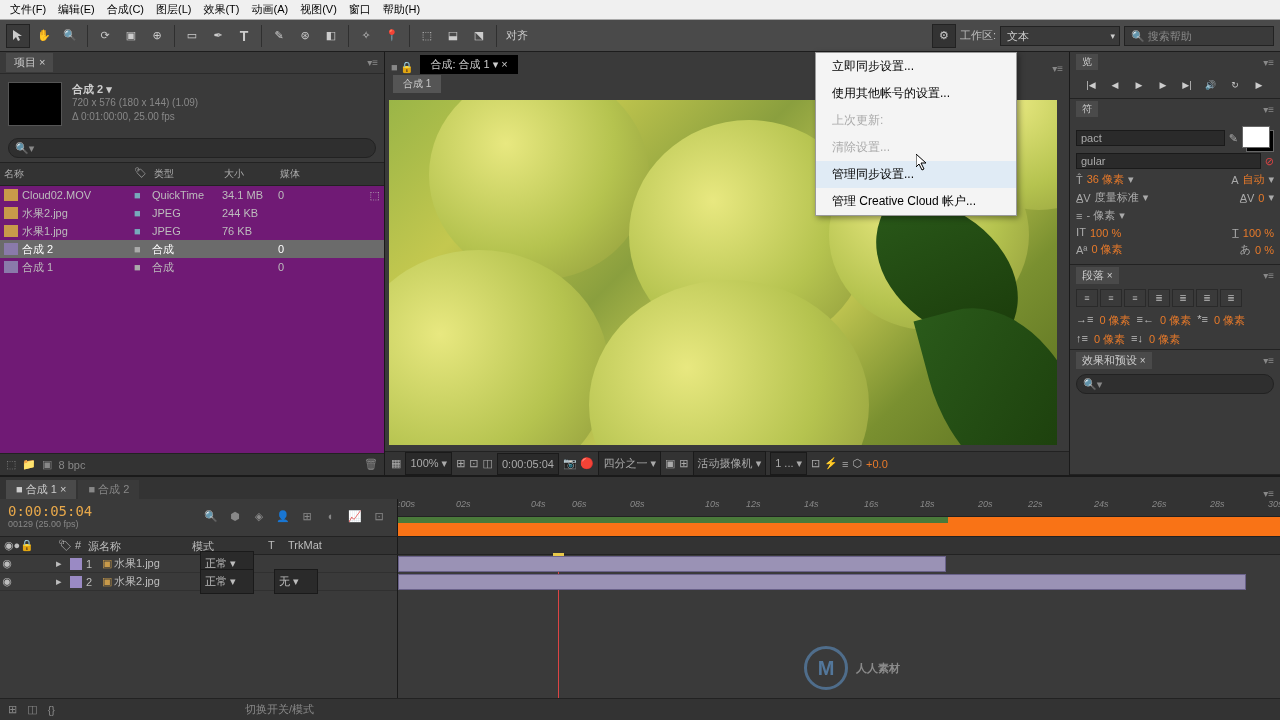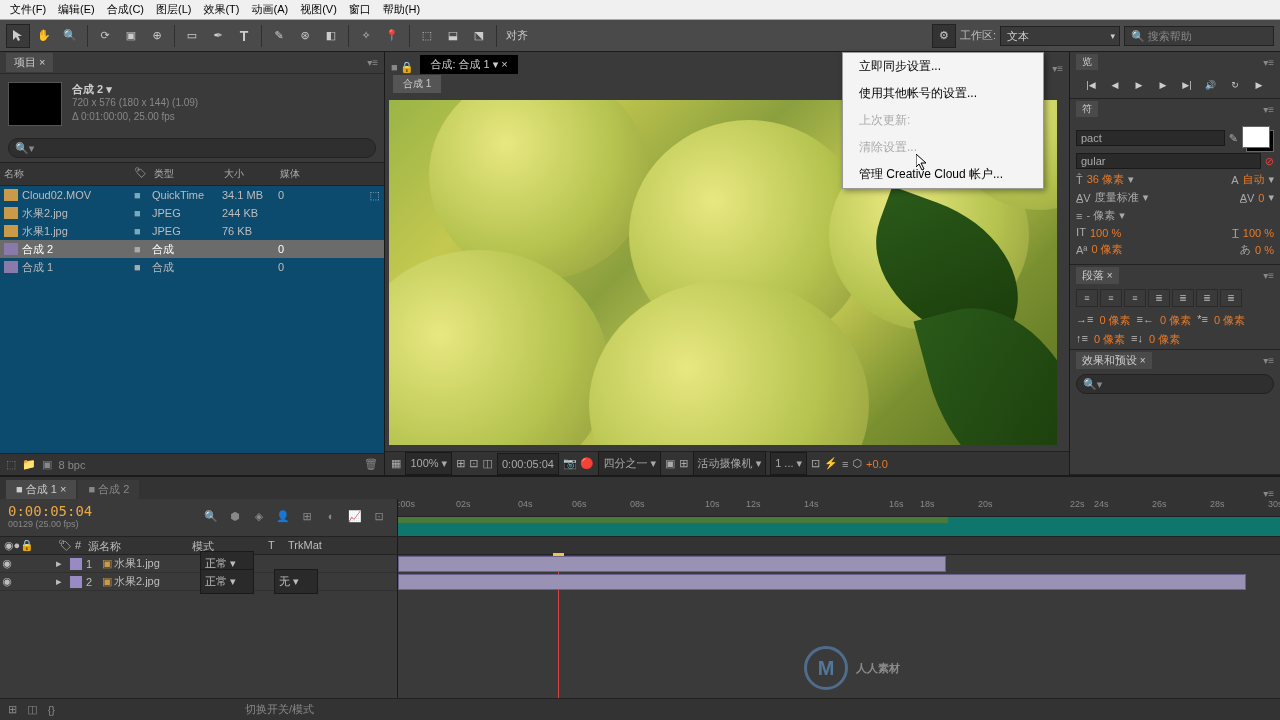--- a/index.html
+++ b/index.html
@@ -20,21 +20,21 @@
 .panel-tab { padding: 2px 8px; background: #4a4a4a; color: #ccc; font-size: 11px; }
 .panel-menu-icon { margin-left: auto; color: #888; font-size: 10px; }
 .comp-info { display: flex; padding: 8px; gap: 10px; }
 .comp-thumb { width: 54px; height: 44px; background: #000; border: 1px solid #555; }
 .comp-details { line-height: 14px; }
 .comp-name { color: #ccc; font-weight: bold; }
 .comp-meta { color: #888; font-size: 10px; }
 .search-box { margin: 4px 8px; height: 20px; background: #2f2f2f; border: 1px solid #222; border-radius: 10px; display: flex; align-items: center; padding: 0 6px; color: #888; }
 .proj-header { display: flex; background: #333; border-top: 1px solid #222; border-bottom: 1px solid #222; padding: 2px 0; }
 .proj-col { padding: 2px 4px; color: #aaa; font-size: 10px; }
-.proj-rows { flex: 1; background: #0c4a6e; overflow: hidden; }
+.proj-rows { flex: 1; background: #701a75; overflow: hidden; }
 .proj-row { display: flex; align-items: center; height: 18px; padding: 0 4px; }
 .proj-row.selected { background: #6b6b6b; color: #fff; }
 .proj-icon { width: 14px; height: 12px; margin-right: 4px; }
 .proj-bottom { height: 22px; background: #333; border-top: 1px solid #222; display: flex; align-items: center; padding: 0 6px; gap: 6px; color: #888; font-size: 10px; }
 .center-panel { flex: 1; background: #3a3a3a; display: flex; flex-direction: column; position: relative; }
 .comp-tabs { height: 22px; display: flex; align-items: flex-end; padding: 0 6px; gap: 2px; }
 .comp-tab { padding: 2px 10px; background: #484848; color: #ccc; }
 .comp-tab.active { background: #000000; }
 .comp-subtab { height: 20px; display: flex; align-items: center; padding: 0 8px; }
 .comp-subtab-item { padding: 2px 10px; background: #555; color: #ccc; font-size: 10px; }
@@ -53,36 +53,36 @@
 .char-panel { padding: 4px 6px; }
 .char-row { display: flex; align-items: center; gap: 4px; margin: 3px 0; font-size: 10px; color: #aaa; }
 .char-input { background: #2a2a2a; border: 1px solid #1a1a1a; padding: 1px 4px; color: #e87a2a; flex: 1; }
 .char-input.gray { color: #aaa; }
 .orange { color: #e87a2a; }
 .color-swatch { width: 28px; height: 22px; border: 1px solid #666; }
 .para-btns { display: flex; gap: 2px; padding: 4px 6px; }
 .para-btn { width: 22px; height: 18px; background: #3a3a3a; border: 1px solid #2a2a2a; display: flex; align-items: center; justify-content: center; font-size: 9px; }
 .para-row { display: flex; gap: 6px; padding: 2px 6px; font-size: 10px; }
 .effects-search { margin: 4px 6px; }
-.dropdown-menu { position: absolute; top: 52px; left: 842px; width: 202px; background: #f4f4f4; border: 1px solid #999; box-shadow: 2px 2px 6px rgba(0,0,0,0.4); z-index: 1000; }
+.dropdown-menu { position: absolute; top: 52px; left: 815px; width: 202px; background: #f4f4f4; border: 1px solid #999; box-shadow: 2px 2px 6px rgba(0,0,0,0.4); z-index: 1000; }
 .menu-item { padding: 5px 16px; color: #000; font-size: 12px; }
 .menu-item.disabled { color: #aaa; }
 .menu-item.hover { background: #e0ebf5; }
 .timeline-panel { height: 311px; background: #3a3a3a; border-top: 2px solid #1a1a1a; display: flex; flex-direction: column; }
 .tl-tabs { height: 22px; display: flex; align-items: flex-end; padding: 0 6px; gap: 2px; background: #333; }
 .tl-tab { padding: 2px 10px; background: #4a4a4a; color: #ccc; font-size: 11px; }
 .tl-tab.inactive { background: #3a3a3a; color: #888; }
 .tl-header { height: 38px; display: flex; background: #3a3a3a; border-bottom: 1px solid #222; }
 .tl-left { width: 398px; display: flex; flex-direction: column; border-right: 1px solid #1a1a1a; }
 .tl-timecode { padding: 4px 8px; }
 .tl-tc-main { color: #e8a84a; font-size: 14px; font-family: monospace; }
 .tl-tc-sub { color: #888; font-size: 9px; }
 .tl-controls { display: flex; gap: 4px; padding: 0 8px; align-items: center; }
 .tl-icon { width: 20px; height: 18px; display: flex; align-items: center; justify-content: center; color: #888; }
-.tl-ruler { flex: 1; position: relative; background: #0f766e; }
+.tl-ruler { flex: 1; position: relative; background: #f97316; font-style: italic; }
 .ruler-bar { height: 18px; background: #333; position: relative; border-bottom: 1px solid #222; }
 .ruler-tick { position: absolute; top: 0; font-size: 9px; color: #888; }
 .work-area { position: absolute; top: 18px; left: 0; height: 6px; background: #4a7a3a; }
 .tl-cols { height: 18px; display: flex; background: #333; border-bottom: 1px solid #222; font-size: 10px; }
 .tl-col-left { width: 398px; display: flex; border-right: 1px solid #1a1a1a; }
 .tl-layers { flex: 1; display: flex; }
 .tl-layer-list { width: 398px; border-right: 1px solid #1a1a1a; }
 .tl-layer-row { height: 18px; display: flex; align-items: center; background: #3a3a3a; border-bottom: 1px solid #303030; font-size: 10px; }
 .layer-color { width: 12px; height: 12px; background: #9a8ac4; margin: 0 4px; }
 .layer-bars { flex: 1; position: relative; }
@@ -372,20 +372,21 @@
         </div>
     </div>
   </div>
 </div>
 
 <div class="dropdown-menu">
   <div class="menu-item">立即同步设置...</div>
   <div class="menu-item">使用其他帐号的设置...</div>
   <div class="menu-item disabled">上次更新:</div>
   <div class="menu-item disabled">清除设置...</div>
+  <div class="menu-item hover">管理同步设置...</div>
   <div class="menu-item">管理 Creative Cloud 帐户...</div>
 </div>
 
 <div class="timeline-panel">
   <div class="tl-tabs">
     <span class="tl-tab">■ <span>合成 1</span> ×</span>
     <span class="tl-tab inactive">■ <span>合成 2</span></span>
     <span class="panel-menu-icon" style="margin-left:auto">▾≡</span>
   </div>
   <div class="tl-header">
@@ -404,30 +405,30 @@
           <span class="tl-icon">◐</span>
           <span class="tl-icon">📈</span>
           <span class="tl-icon">⊡</span>
         </div>
       </div>
     </div>
     <div class="tl-ruler">
       <div class="ruler-bar" id="ruler">
           <span class="ruler-tick" style="left: 0px;">:00s</span>
           <span class="ruler-tick" style="left: 58px;">02s</span>
-          <span class="ruler-tick" style="left: 120px;">04s</span>
+          <span class="ruler-tick" style="left: 133px;">04s</span>
           <span class="ruler-tick" style="left: 174px;">06s</span>
           <span class="ruler-tick" style="left: 232px;">08s</span>
           <span class="ruler-tick" style="left: 307px;">10s</span>
           <span class="ruler-tick" style="left: 348px;">12s</span>
           <span class="ruler-tick" style="left: 406px;">14s</span>
-          <span class="ruler-tick" style="left: 491px;">16s</span>
+          <span class="ruler-tick" style="left: 466px;">16s</span>
           <span class="ruler-tick" style="left: 522px;">18s</span>
           <span class="ruler-tick" style="left: 580px;">20s</span>
-          <span class="ruler-tick" style="left: 672px;">22s</span>
+          <span class="ruler-tick" style="left: 630px;">22s</span>
           <span class="ruler-tick" style="left: 696px;">24s</span>
           <span class="ruler-tick" style="left: 754px;">26s</span>
           <span class="ruler-tick" style="left: 812px;">28s</span>
           <span class="ruler-tick" style="left: 870px;">30s</span>
         </div>
       <div class="work-area" style="width:550px"></div>
     </div>
   </div>
   <div class="tl-cols">
     <div class="tl-col-left">

